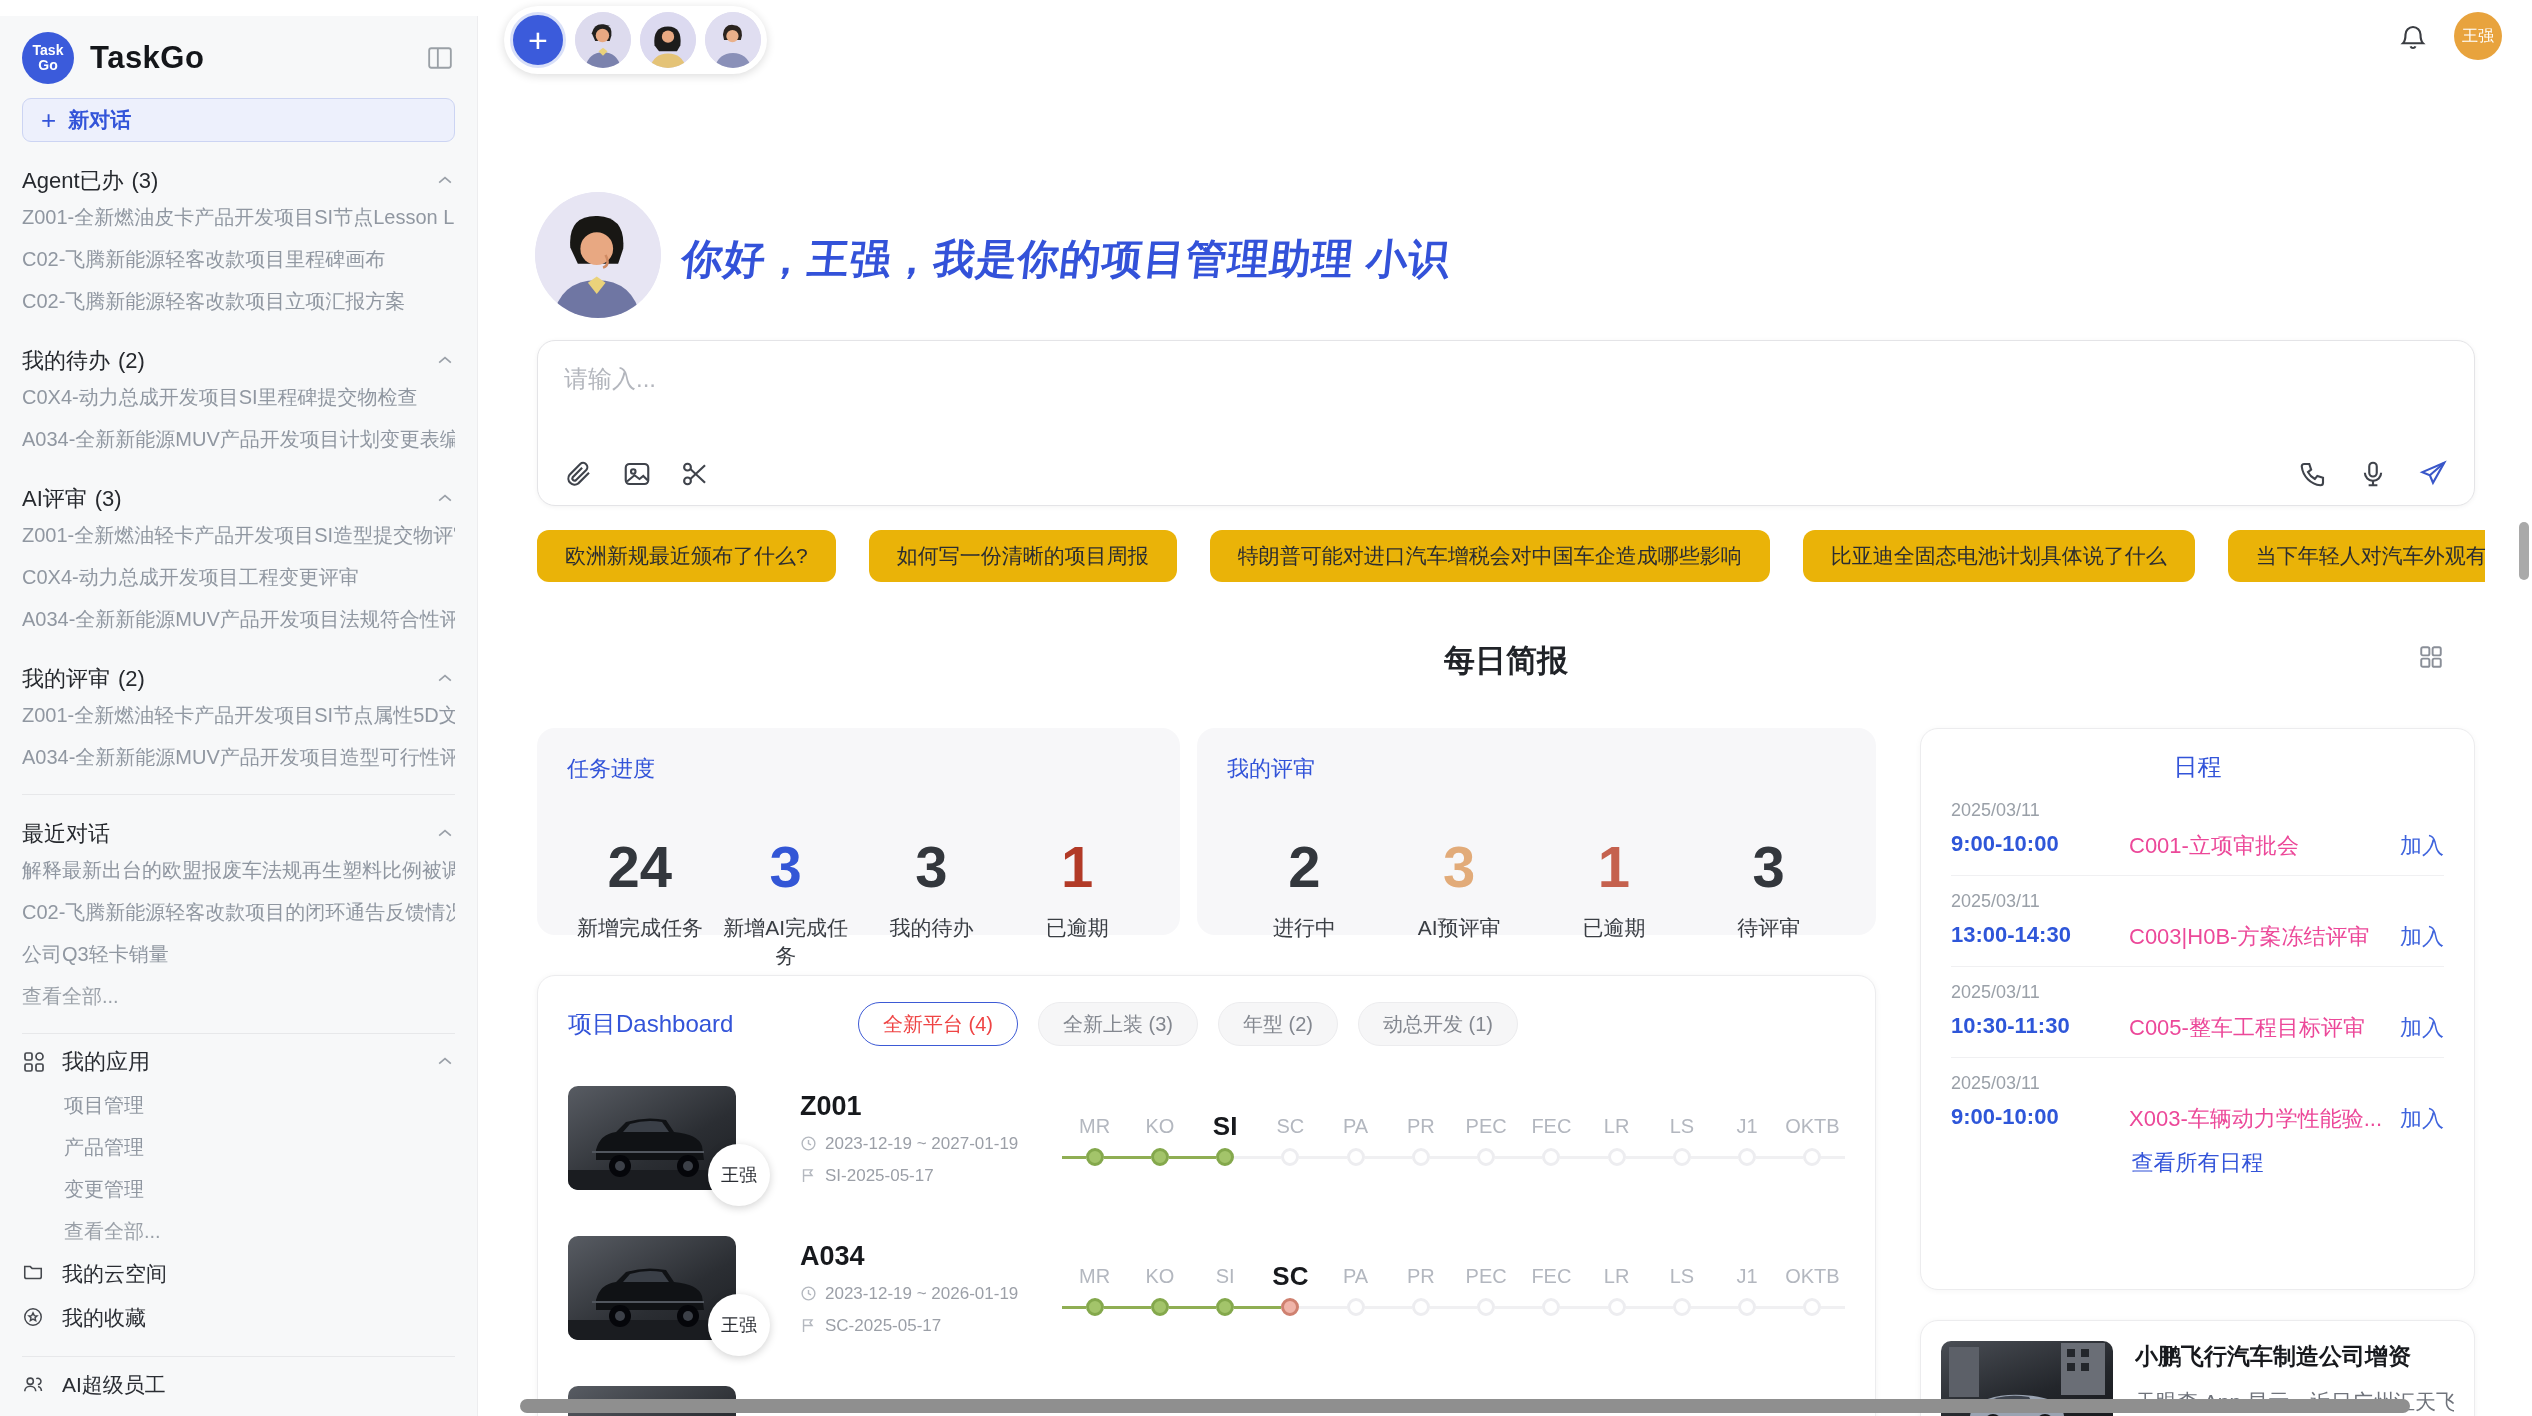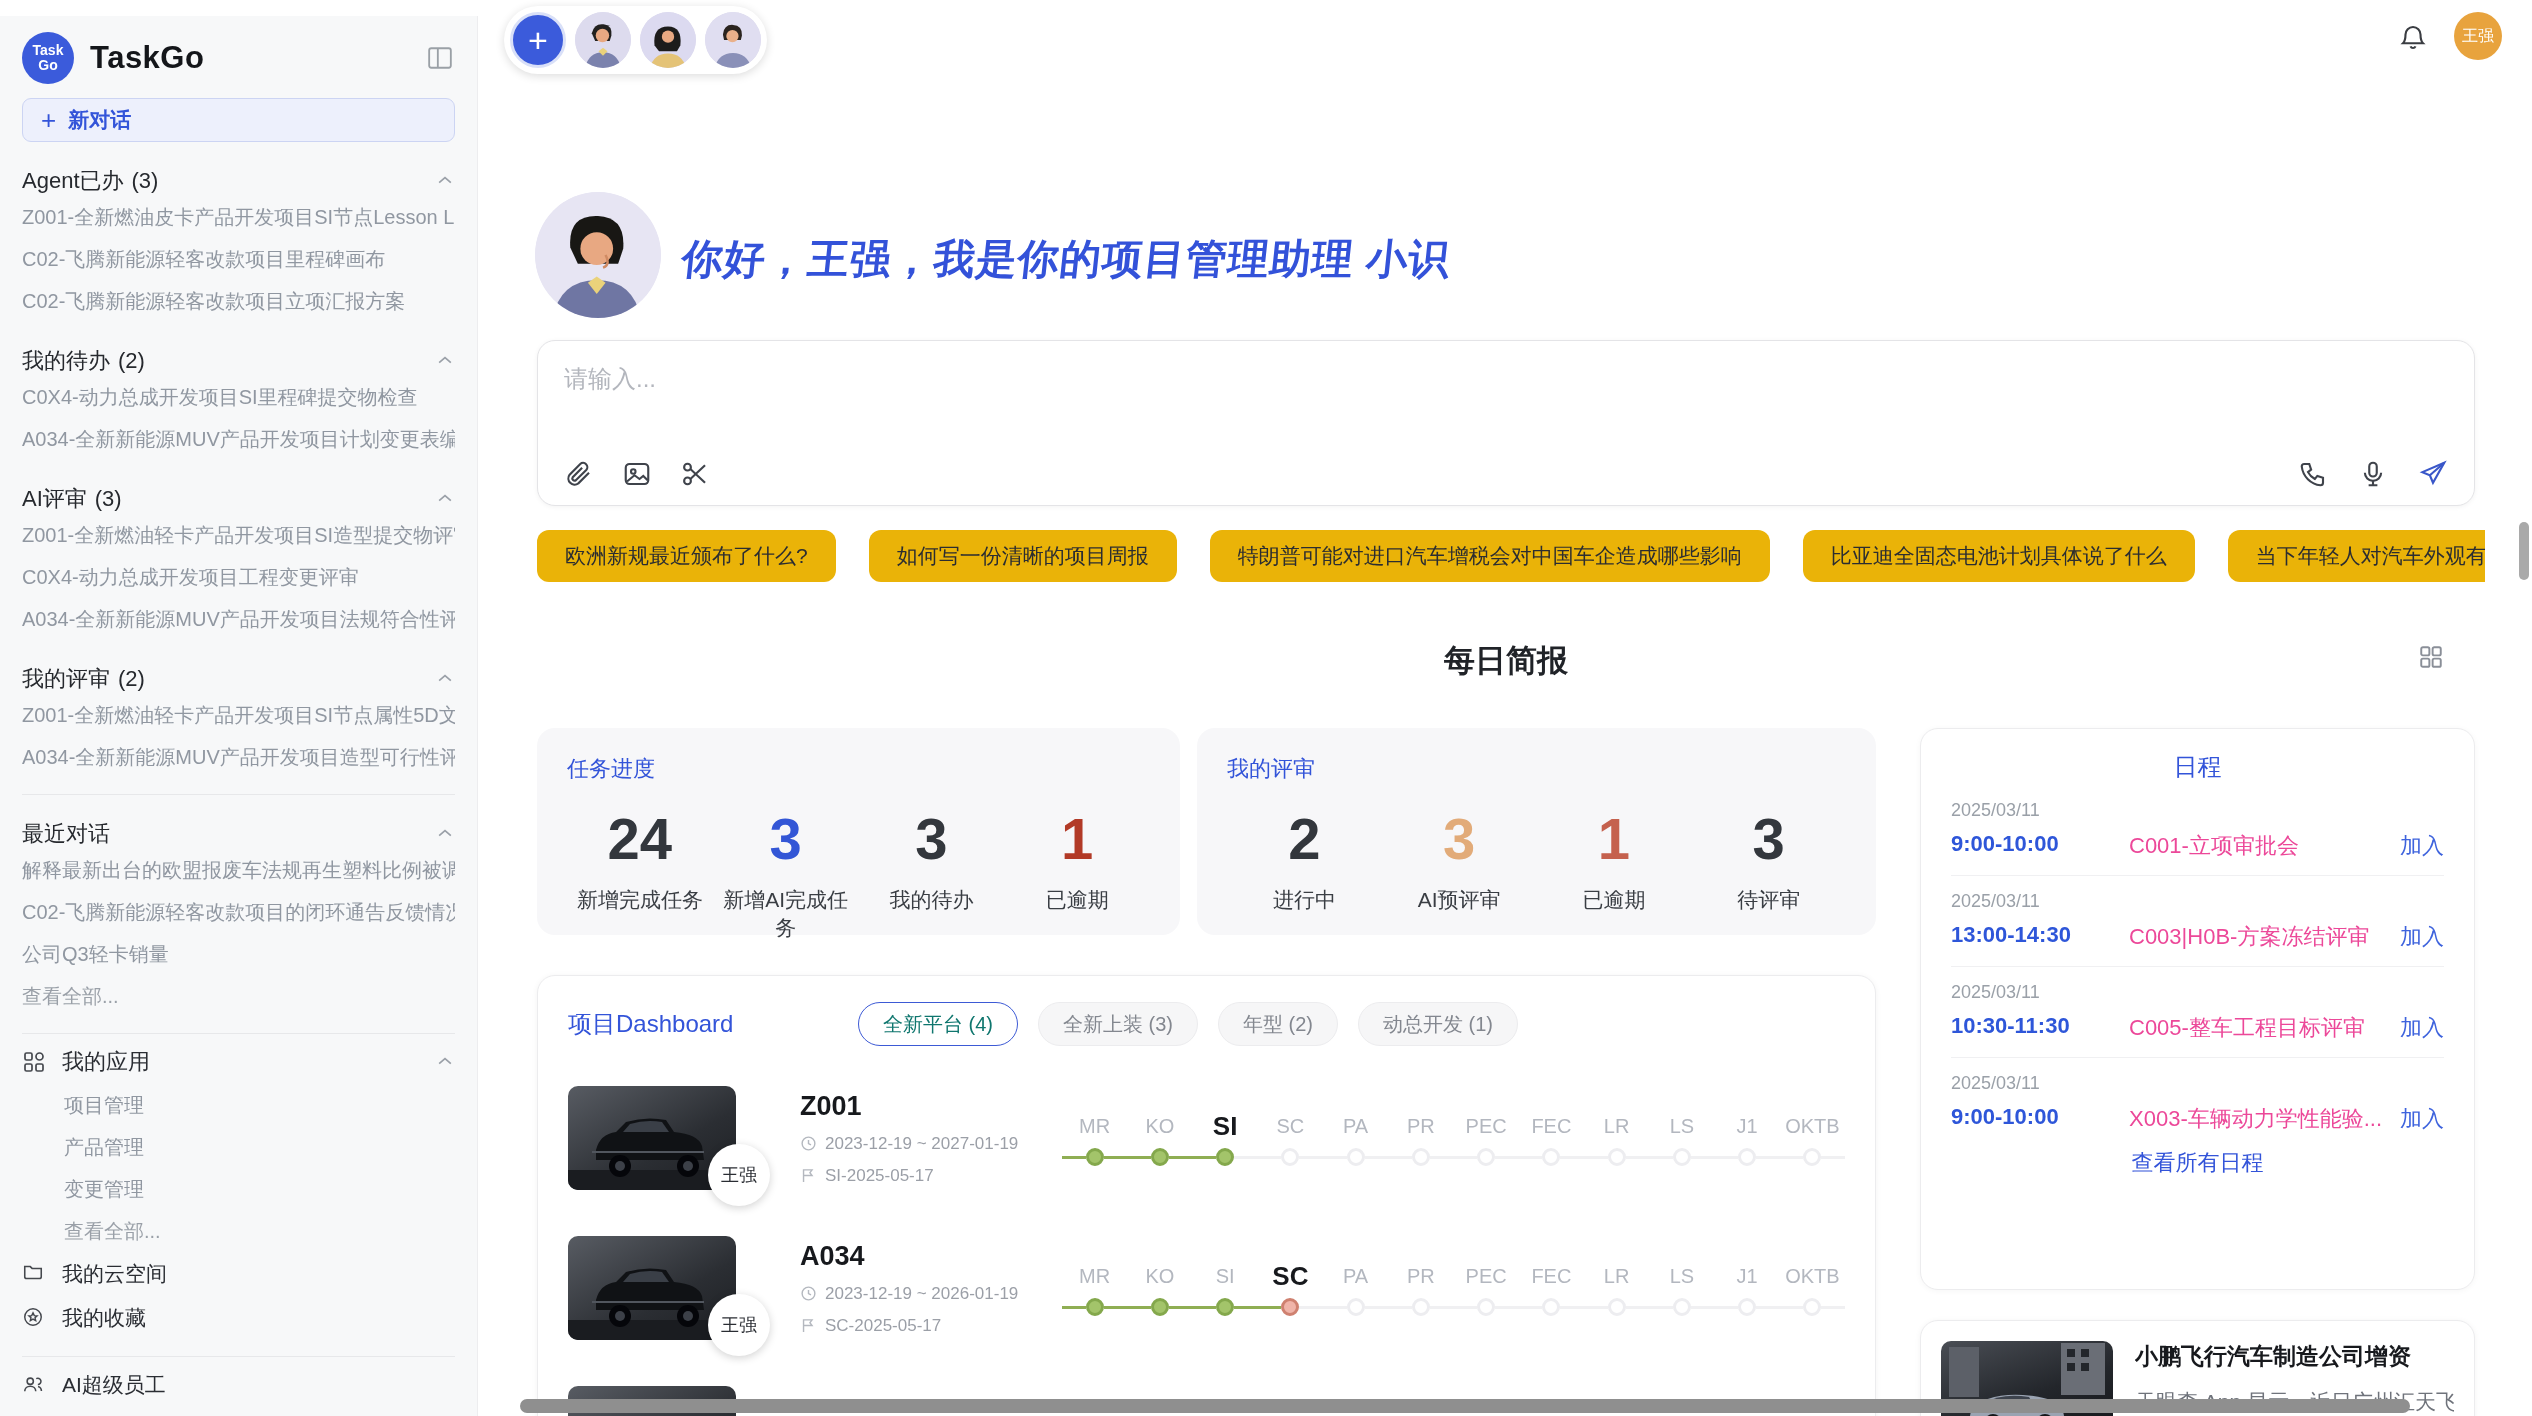--- a/index.html
+++ b/index.html
@@ -66,21 +66,21 @@
 
   .brief-title { position:absolute; left:59px; top:640px; width:1938px; text-align:center;
     font-size:31px; font-weight:700; color:#202328;}
   .brief-grid-ic { position:absolute; right:88px; top:644px; width:26px; height:26px; color:#8a8f98; cursor:pointer;}
 
   .stat-card { position:absolute; top:728px; height:207px; background:#f7f7f9; border-radius:18px; padding:26px 30px;}
   .stat-card.c0 { left:59px; width:643px; }
   .stat-card.c1 { left:719px; width:679px; }
   .stat-title { font-size:22px; color:#3354d9; }
   .stat-row { display:flex; margin-top:18px; }
-  .stat { flex:1; text-align:center; }
+  .stat { flex:1; text-align:center;margin-top:28px; }
   .stat-val { font-size:58px; font-weight:600; line-height:74px;}
   .stat-label { font-size:21px; color:#3a3e44; margin-top:10px;}
 
   
   .sched-card { position:absolute; left:1442px; top:728px; width:555px; height:562px; background:#fff;
     border:1px solid #ececee; border-radius:18px; box-shadow:0 1px 6px rgba(0,0,0,.04); overflow:hidden;}
   .sched-title { text-align:center; color:#3354d9; font-size:24px; margin-top:22px;}
   .sched-list { padding:2px 30px 0 30px; }
   .sched-entry { padding:15px 0 14px 0; border-bottom:1px solid #f0f0f2; }
   .sched-entry:last-child { border-bottom:none; }
@@ -92,21 +92,21 @@
   .sched-viewall { text-align:center; font-size:22px; color:#3354d9; margin-top:0; cursor:pointer;}
 
   
   .dash-card { position:absolute; left:59px; top:975px; width:1339px; height:470px; background:#fff;
     border:1px solid #ececee; border-radius:18px; box-shadow:0 1px 6px rgba(0,0,0,.05); overflow:hidden;}
   .dash-header { display:flex; align-items:center; padding:26px 30px 16px 30px; }
   .dash-title { font-size:24px; color:#3354d9; width:290px; flex:none;}
   .dash-tabs { display:flex; gap:20px; }
   .tab { height:44px; line-height:42px; border-radius:22px; padding:0 24px; font-size:20px;
     background:#f6f6f7; color:#83878f; border:1px solid #ececee; cursor:pointer; white-space:nowrap;}
-  .tab.active { background:#fff; color:#0f766e; border:1px solid #3d5ad5; }
+  .tab.active { background:#fff; color:#ef4444; border:1px solid #3d5ad5; }
   .proj-row { display:flex; align-items:center; padding:16px 30px 14px 30px; height:150px;}
   .thumb-wrap { position:relative; width:168px; height:104px; flex:none;}
   .thumb { width:168px; height:104px; border-radius:10px; overflow:hidden;
     background:linear-gradient(150deg,#585c63,#2b2e33 60%,#1d1f23);}
   .owner-badge { position:absolute; right:-34px; bottom:-16px; width:62px; height:62px; border-radius:50%;
     background:#fff; box-shadow:0 2px 8px rgba(0,0,0,.18); display:flex; align-items:center;
     justify-content:center; font-size:18px; color:#2a2d33;}
   .proj-info { margin-left:64px; width:252px; flex:none;}
   .proj-code { font-size:27px; font-weight:700; color:#17191d; }
   .proj-meta { display:flex; align-items:center; gap:8px; margin-top:12px; color:#9b9fa7; font-size:17px;}

